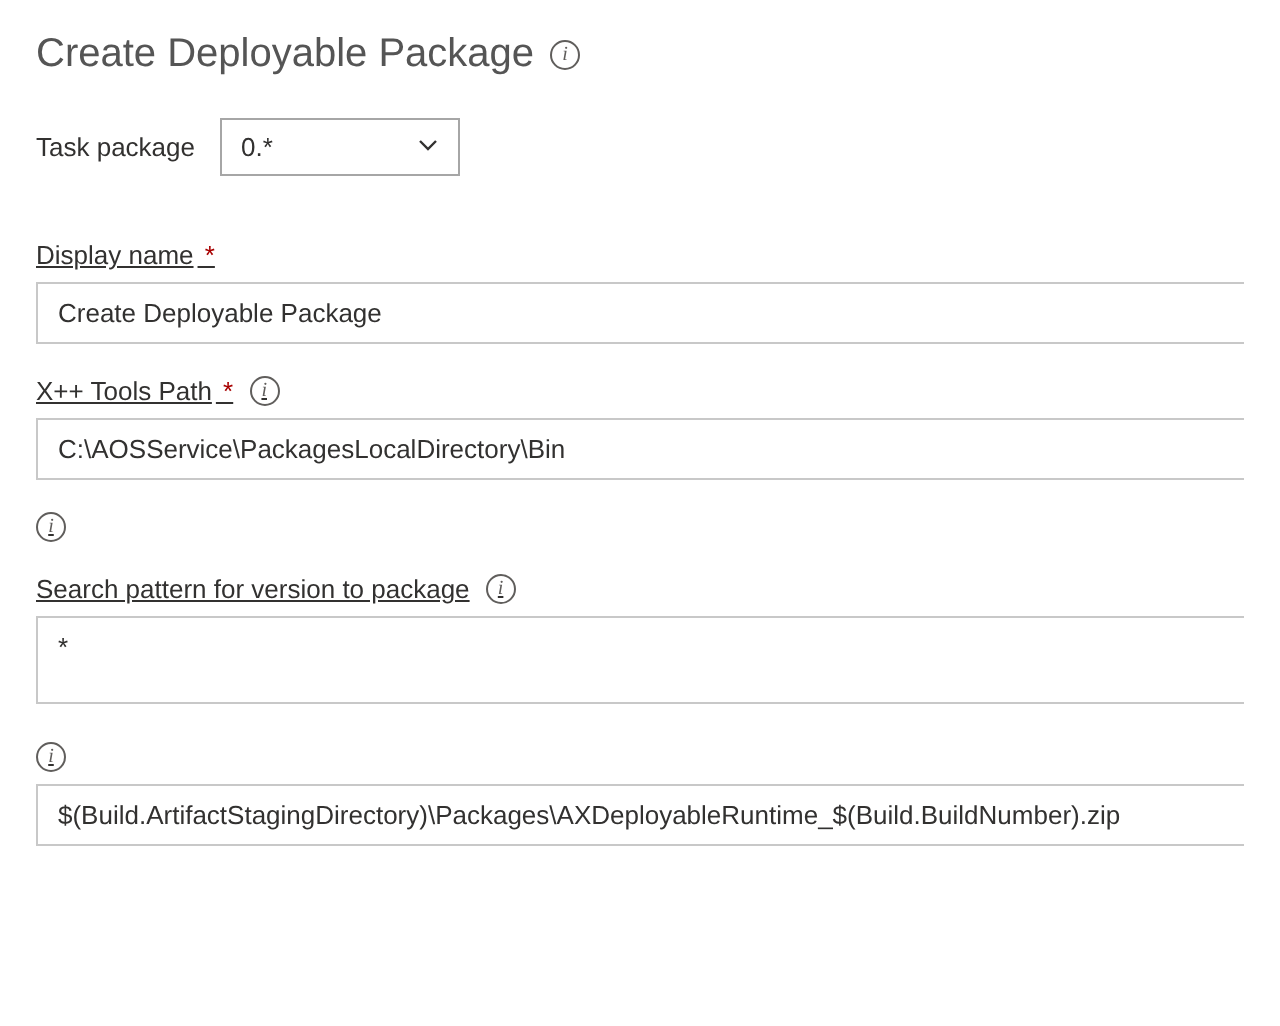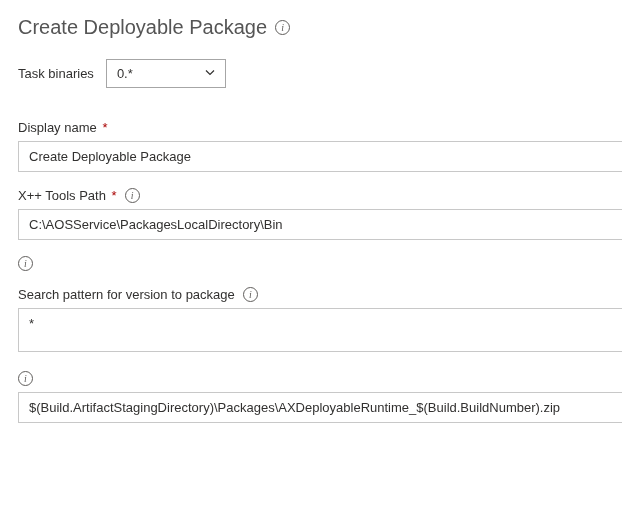--- a/index.html
+++ b/index.html
@@ -66,20 +66,21 @@
     }
     .chevron {
       position: absolute;
       right: 10px;
       top: 50%;
       transform: translateY(-50%);
       pointer-events: none;
     }
     .field {
       margin-bottom: 16px;
+      text-decoration: underline;
     }
     .field-label-row {
       display: flex;
       align-items: center;
       gap: 8px;
       margin-bottom: 6px;
     }
     .field-label {
       font-size: 13px;
       color: #323130;
@@ -113,21 +114,21 @@
   </style>
 </head>
 <body>
 
 <div class="header-row">
   <span class="page-title">Create Deployable Package</span>
   <span class="info-icon">i</span>
 </div>
 
 <div class="task-version-row">
-  <span class="task-version-label">Task binaries</span>
+  <span class="task-version-label">Task package</span>
   <div class="select-wrap">
     <div class="select-box">0.*</div>
     <span class="chevron">
       <svg width="12" height="12" viewBox="0 0 12 12">
           <path d="M2 4 L6 8 L10 4" stroke="#323130" stroke-width="1.2" fill="none"></path>
         </svg>
     </span>
   </div>
 </div>
 

